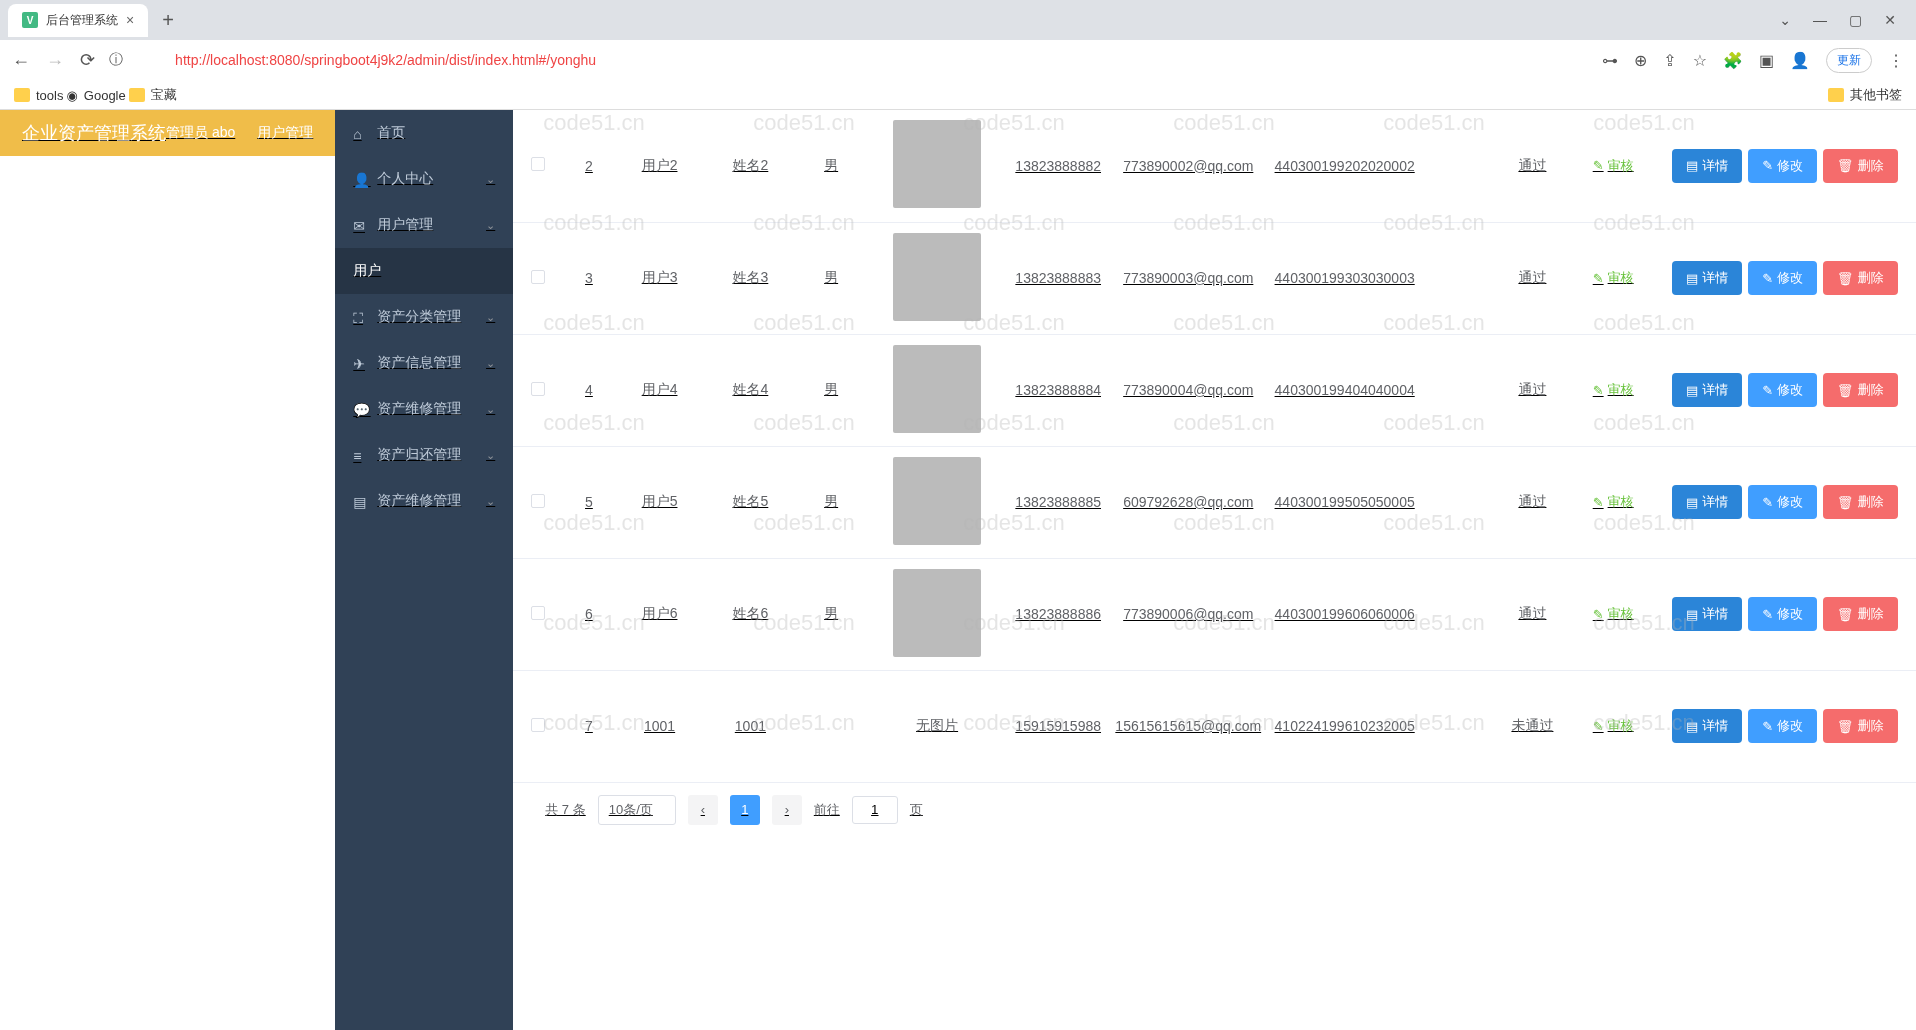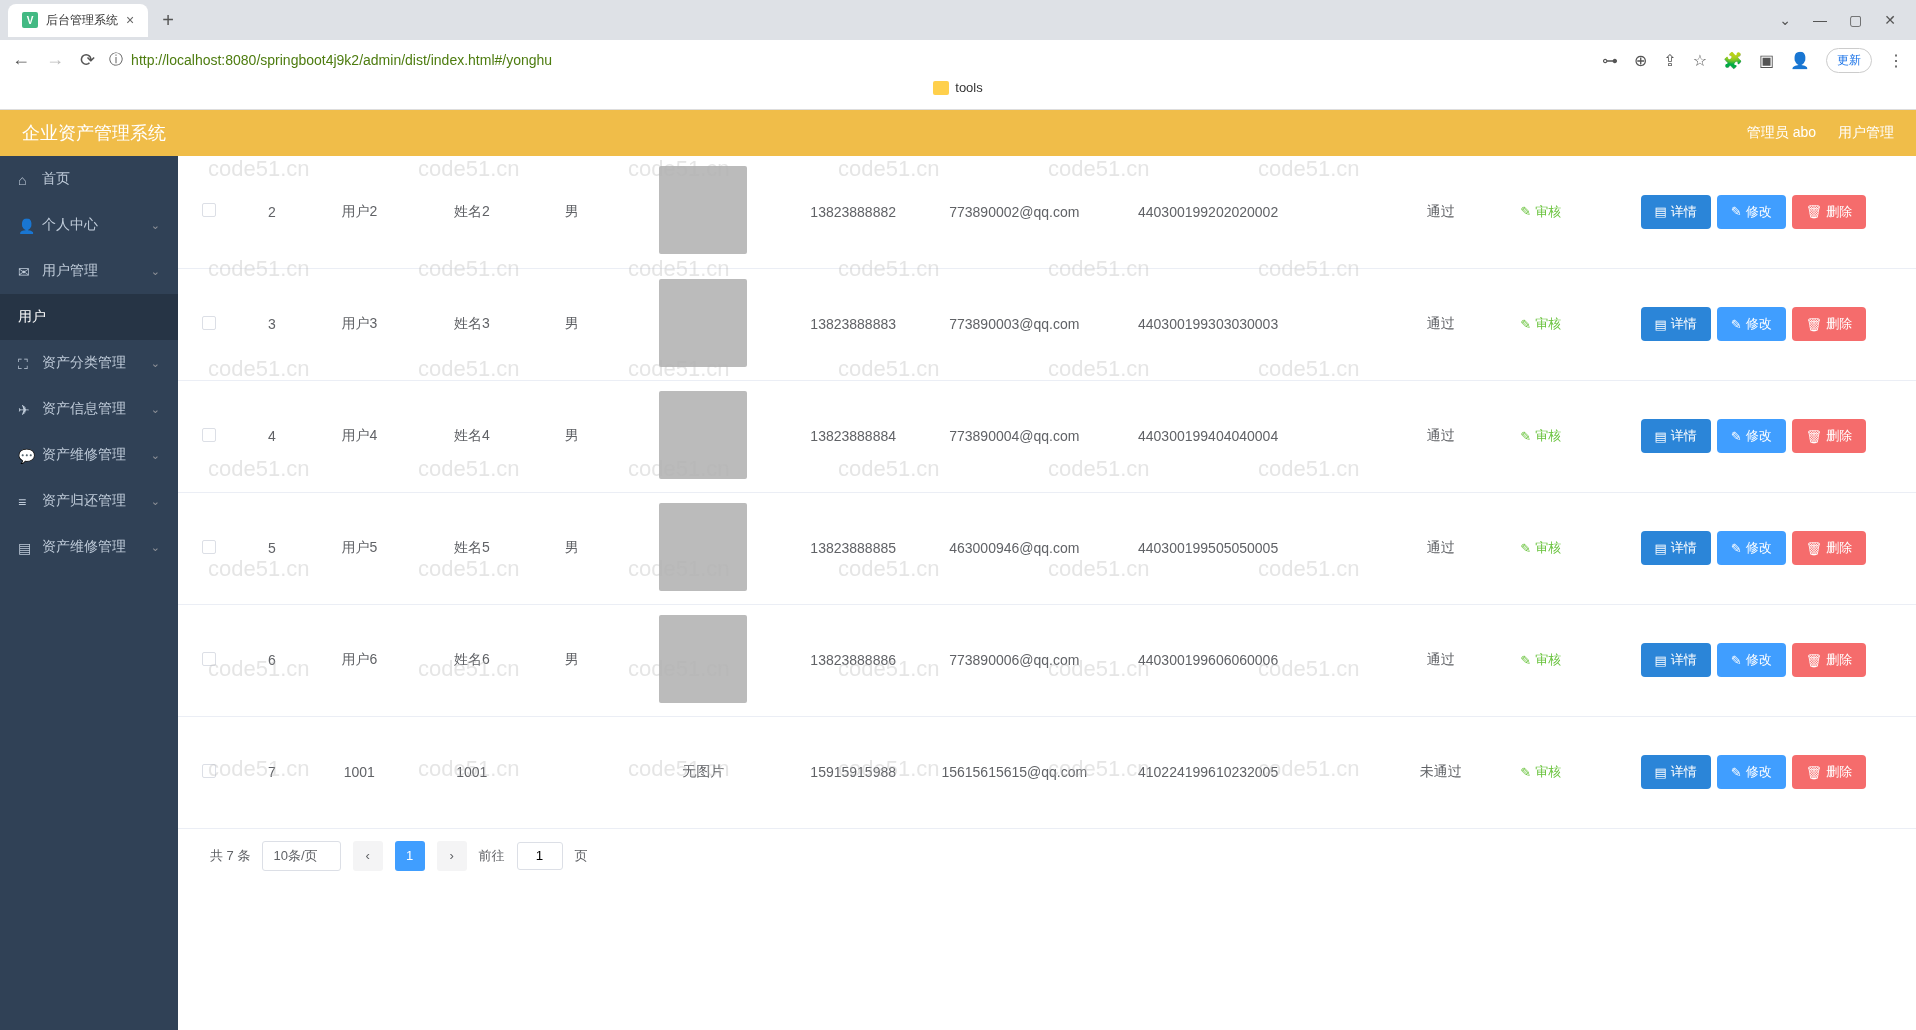--- a/index.html
+++ b/index.html
@@ -9,30 +9,30 @@
 .tab-bar { height: 40px; display: flex; align-items: center; background: #dee1e6; padding: 0 8px; }
 .tab { background: #fff; border-radius: 8px 8px 0 0; padding: 8px 14px; display: flex; align-items: center; gap: 8px; font-size: 12px; color: #333; }
 .tab-icon { width: 16px; height: 16px; background: #42b983; border-radius: 2px; display: flex; align-items: center; justify-content: center; color: #fff; font-size: 10px; font-weight: bold; }
 .tab-close { color: #666; cursor: pointer; font-size: 14px; }
 .new-tab { margin-left: 14px; color: #555; font-size: 20px; cursor: pointer; }
 .window-controls { margin-left: auto; display: flex; gap: 22px; color: #555; font-size: 14px; padding-right: 12px; }
 
 .addr-bar { height: 40px; display: flex; align-items: center; padding: 0 12px; gap: 14px; }
 .nav-btns { display: flex; gap: 16px; color: #555; font-size: 18px; }
 .url-area { flex: 1; display: flex; align-items: center; gap: 8px; font-size: 14px; color: #555; }
-.url-text { color: #4d7c0f; }
+.url-text { color: #ef4444; margin-left: 44px; }
 .addr-actions { display: flex; gap: 16px; align-items: center; color: #555; font-size: 16px; }
 .update-btn { border: 1px solid #ccc; border-radius: 14px; padding: 3px 10px; color: #1a73e8; font-size: 12px; cursor: pointer; }
 
-.bookmarks { height: 30px; display: flex; align-items: center; padding: 0 14px; gap: 32px; font-size: 13px; color: #333; flex-direction: column; }
+.bookmarks { height: 30px; display: flex; align-items: center; padding: 0 14px; gap: 3px; font-size: 13px; color: #333; }
 .bm { display: flex; align-items: center; gap: 6px; cursor: pointer; }
 .bm-folder { width: 16px; height: 14px; background: #ffd04c; border-radius: 2px; }
 .bm-other { margin-left: auto; }
 
-.app { display: flex; flex-direction: column; height: calc(1030px - 110px); }
+.app { display: flex; flex-direction: row; height: calc(1030px - 110px); text-decoration: underline; }
 .header { height: 46px; background: #f0bd49; color: #fff; display: flex; align-items: center; padding: 0 22px; font-size: 18px; font-weight: 500; }
 .header-right { margin-left: auto; display: flex; gap: 22px; font-size: 14px; }
 
 .body { flex: 1; display: flex; overflow: hidden; }
 .sidebar { width: 178px; background: #304156; color: #bfcbd9; font-size: 14px; overflow-y: auto; }
 .menu-item { padding: 14px 18px; display: flex; align-items: center; gap: 10px; cursor: pointer; }
 .menu-item.active { background: #263445; color: #fff; }
 .menu-item.sub { }
 .menu-icon { width: 14px; height: 14px; display: inline-block; }
 .chevron { margin-left: auto; font-size: 11px; color: #909399; }
@@ -228,21 +228,21 @@
               <td class="action-cell" style="width:260px"><span class="btn btn-detail alt"><span>▤</span>详情</span><span class="btn btn-edit"><span>✎</span>修改</span><span class="btn btn-delete"><span>🗑</span>删除</span></td>
             </tr>
             <tr>
               <td style="width:50px"><span class="checkbox"></span></td>
               <td style="width:50px">5</td>
               <td style="width:90px">用户5</td>
               <td style="width:90px">姓名5</td>
               <td style="width:70px">男</td>
               <td style="width:140px"><span class="avatar"></span></td>
               <td style="width:100px">13823888885</td>
-              <td style="width:100px">463000946@qq.com</td>
+              <td style="width:100px">609792628@qq.com</td>
               <td style="width:100px">440300199505050005</td>
               <td style="width:70px"></td>
               <td style="width:80px">通过</td>
               <td style="width:80px">
                 <span class="audit-link"><span>✎</span>审核</span>
               </td>
               <td class="action-cell" style="width:260px"><span class="btn btn-detail alt"><span>▤</span>详情</span><span class="btn btn-edit"><span>✎</span>修改</span><span class="btn btn-delete"><span>🗑</span>删除</span></td>
             </tr>
             <tr>
               <td style="width:50px"><span class="checkbox"></span></td>

